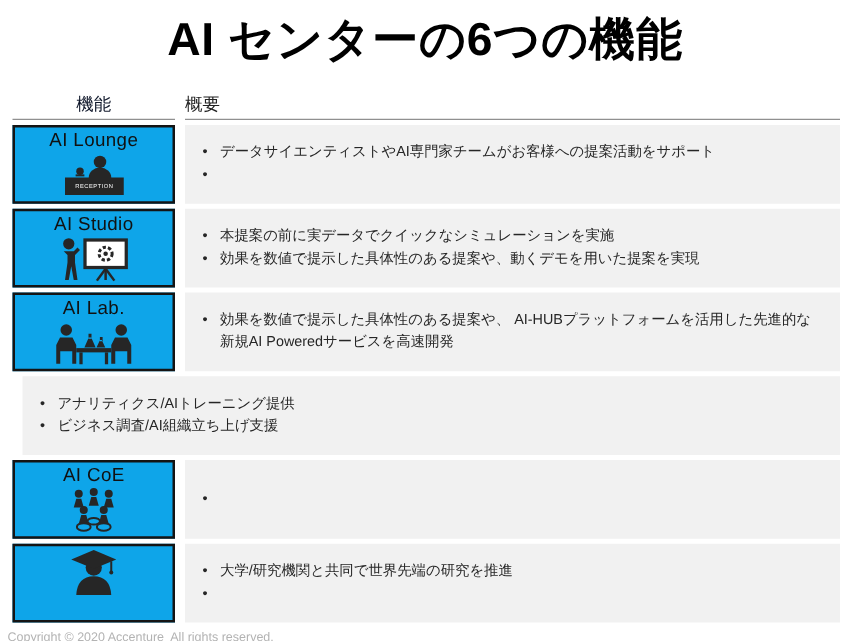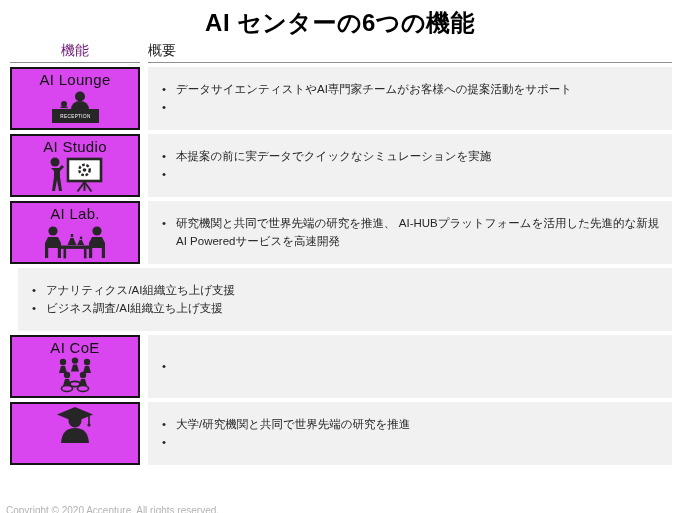--- a/index.html
+++ b/index.html
@@ -4,35 +4,35 @@
 <style>
   html,body{margin:0;padding:0;}
   body{
     width:680px;height:513px;background:#ffffff;
     font-family:"Liberation Sans","DejaVu Sans",sans-serif;
     color:#1a1a1a;overflow:hidden;
   }
   .slide{position:relative;width:680px;height:513px;background:#fff;}
   .title{
     margin:7px 0 3px;text-align:center;
-    font-size:24px;font-weight:700;letter-spacing:0.5px;color:#000;
+    font-size:37px;font-weight:700;letter-spacing:0.5px;color:#000;
   }
   .table-wrap{margin:0 8px 0 10px;}
   .header-row{display:flex;align-items:flex-end;margin-bottom:4px;}
   .col1-head{
-    width:130px;text-align:center;font-size:14px;color:#701a75;
-    border-bottom:1.5px solid #909090;padding-bottom:2px;box-sizing:border-box;
+    width:130px;text-align:center;font-size:14px;color:#0f172a;
+    border-bottom:1.5px solid #909090;padding-bottom:2px;box-sizing:border-box;margin-top:15px;
   }
   .col2-head{
     flex:1;margin-left:8px;text-align:left;font-size:14px;color:#222;
     border-bottom:1.5px solid #909090;padding-bottom:2px;
   }
   .row{display:flex;height:63px;margin-bottom:4px;}
   .func-box{
-    width:130px;box-sizing:border-box;border:2px solid #141414;background:#d946ef;
+    width:130px;box-sizing:border-box;border:2px solid #141414;background:#0ea5e9;
     display:flex;flex-direction:column;align-items:center;
     justify-content:space-between;padding:2px 0 3px;
   }
   .func-label{font-size:15px;color:#111;letter-spacing:0.3px;white-space:nowrap;}
   .icon{display:block;line-height:0;}
   .desc-panel{
     flex:1;margin-left:8px;background:#f1f1f1;
     display:flex;flex-direction:column;justify-content:center;
     padding:2px 12px 2px 14px;box-sizing:border-box;
   }
@@ -100,20 +100,21 @@
           </svg>
         </span>
       </div>
       <div class="desc-panel">
         <div class="bullet">
             <span class="dot">•</span>
             <span>本提案の前に実データでクイックなシミュレーションを実施</span>
           </div>
         <div class="bullet">
             <span class="dot">•</span>
+            <span>効果を数値で提示した具体性のある提案や、動くデモを用いた提案を実現</span>
           </div>
       </div>
     </div>
 
     <div class="row">
       <div class="func-box">
         <div class="func-label">AI Lab.</div>
         <span class="icon">
           <svg width="70" height="36" viewBox="0 0 70 36">
             <circle class="ink" cx="13" cy="8" r="4.6"></circle>
@@ -124,30 +125,30 @@
             <path class="ink" d="M40,16 l-2.8,6 h7 l-2.8,-6 z M39.9,13.5 h2.2 v3.4 h-2.2 z"></path>
             <rect class="ink" x="21" y="22.5" width="28" height="3.4"></rect>
             <rect class="ink" x="23.5" y="25.9" width="2.6" height="9.5"></rect>
             <rect class="ink" x="43.9" y="25.9" width="2.6" height="9.5"></rect>
           </svg>
         </span>
       </div>
       <div class="desc-panel">
         <div class="bullet">
             <span class="dot">•</span>
-            <span>研究機関と共同で世界先端の研究を推進、 AI-HUBプラットフォームを活用した先進的な新規AI Poweredサービスを高速開発</span>
-          </div>
-      </div>
-    </div>
-
-    <div class="row">
-      <div class="desc-panel">
-        <div class="bullet">
-            <span class="dot">•</span>
-            <span>アナリティクス/AI組織立ち上げ支援</span>
+            <span>効果を数値で提示した具体性のある提案や、 AI-HUBプラットフォームを活用した先進的な新規AI Poweredサービスを高速開発</span>
+          </div>
+      </div>
+    </div>
+
+    <div class="row">
+      <div class="desc-panel">
+        <div class="bullet">
+            <span class="dot">•</span>
+            <span>アナリティクス/AIトレーニング提供</span>
           </div>
         <div class="bullet">
             <span class="dot">•</span>
             <span>ビジネス調査/AI組織立ち上げ支援</span>
           </div>
       </div>
     </div>
 
     <div class="row">
       <div class="func-box">

